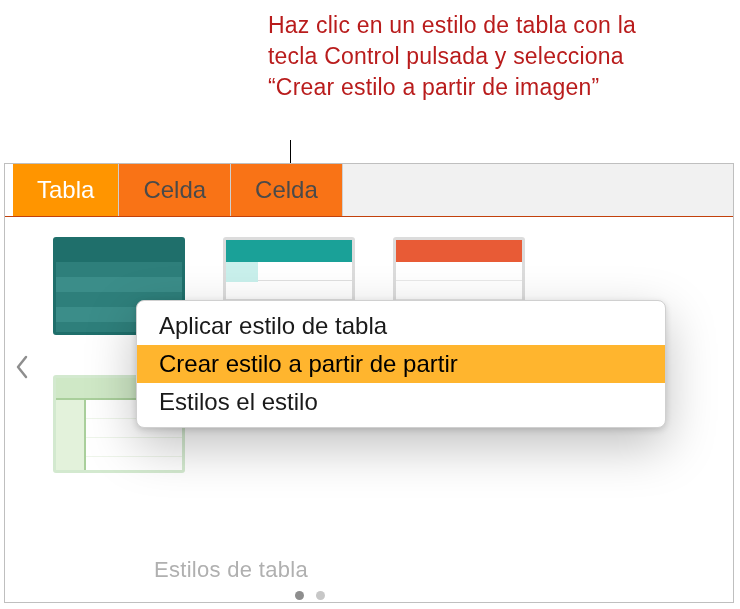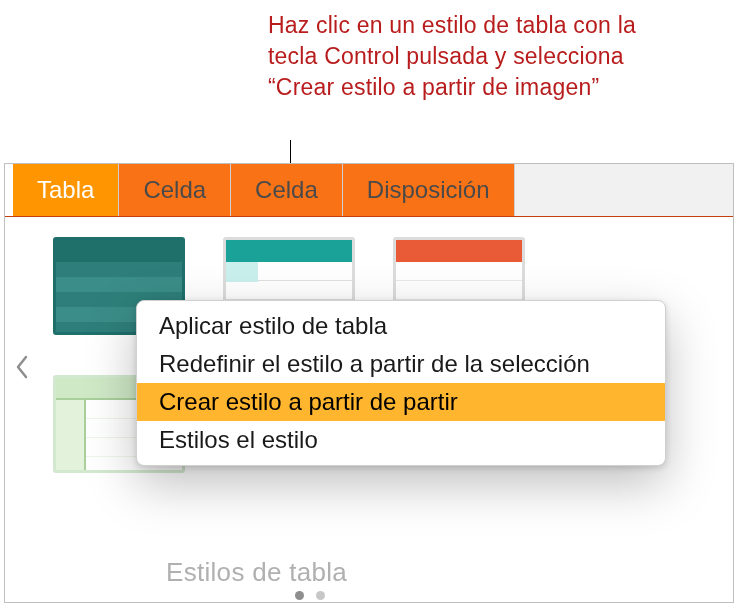--- a/index.html
+++ b/index.html
@@ -115,23 +115,23 @@
   .t3 { border-color:#dcdcdc; }
   
   .t4 { border-color:#d3e9cf; }
   .t4 .hdr { height:22px; background:#cfe8c6; border-bottom:2px solid #a9cf9b;}
   .t4 .side { position:absolute; top:22px; left:0; width:30px; bottom:0; background:#e3f2db; border-right:2px solid #a9cf9b;}
   .t4 .grid { position:absolute; top:22px; left:30px; right:0; bottom:0;
     background: repeating-linear-gradient(#fff 0 18px,#eef5ea 18px 19px);}
   .row2 { margin-top: 40px; }
   .styles-label {
     position: absolute;
-    left: 161px;
+    left: 149px;
     top: 340px;
-    font-size: 26px;
+    font-size: 22px;
     color: #b0b0b0;
     letter-spacing: 0.3px;
   }
   .pager {
     position: absolute;
     left: 290px;
     top: 374px;
     display: flex;
     gap: 12px;
   }
@@ -168,21 +168,20 @@
 <body>
 
 <div class="callout-text">Haz clic en un estilo de tabla con la tecla Control pulsada y selecciona “Crear estilo a partir de imagen”</div>
 <div class="callout-line"></div>
 
 <div class="panel">
   <div class="tabbar">
     <div class="tab active">Tabla</div>
     <div class="tab">Celda</div>
     <div class="tab">Celda</div>
-    <div class="tab">Disposición</div>
     <div class="tabbar-rest"></div>
   </div>
 
   <div class="styles-area">
     <div class="nav-chevron">
       <svg width="14" height="24" viewBox="0 0 14 24">
         <polyline points="11,2 3,12 11,22" fill="none" stroke="#8e8e8e" stroke-width="2.5" stroke-linecap="round" stroke-linejoin="round"></polyline>
       </svg>
     </div>
 
@@ -218,16 +217,15 @@
 
     <div class="pager">
       <div class="pager-dot active"></div>
       <div class="pager-dot"></div>
     </div>
   </div>
 </div>
 
 <div class="context-menu">
   <div class="menu-item">Aplicar estilo de tabla</div>
-  <div class="menu-item">Redefinir el estilo a partir de la selección</div>
   <div class="menu-item highlight">Crear estilo a partir de partir</div>
   <div class="menu-item">Estilos el estilo</div>
 </div>
 
 </body></html>

